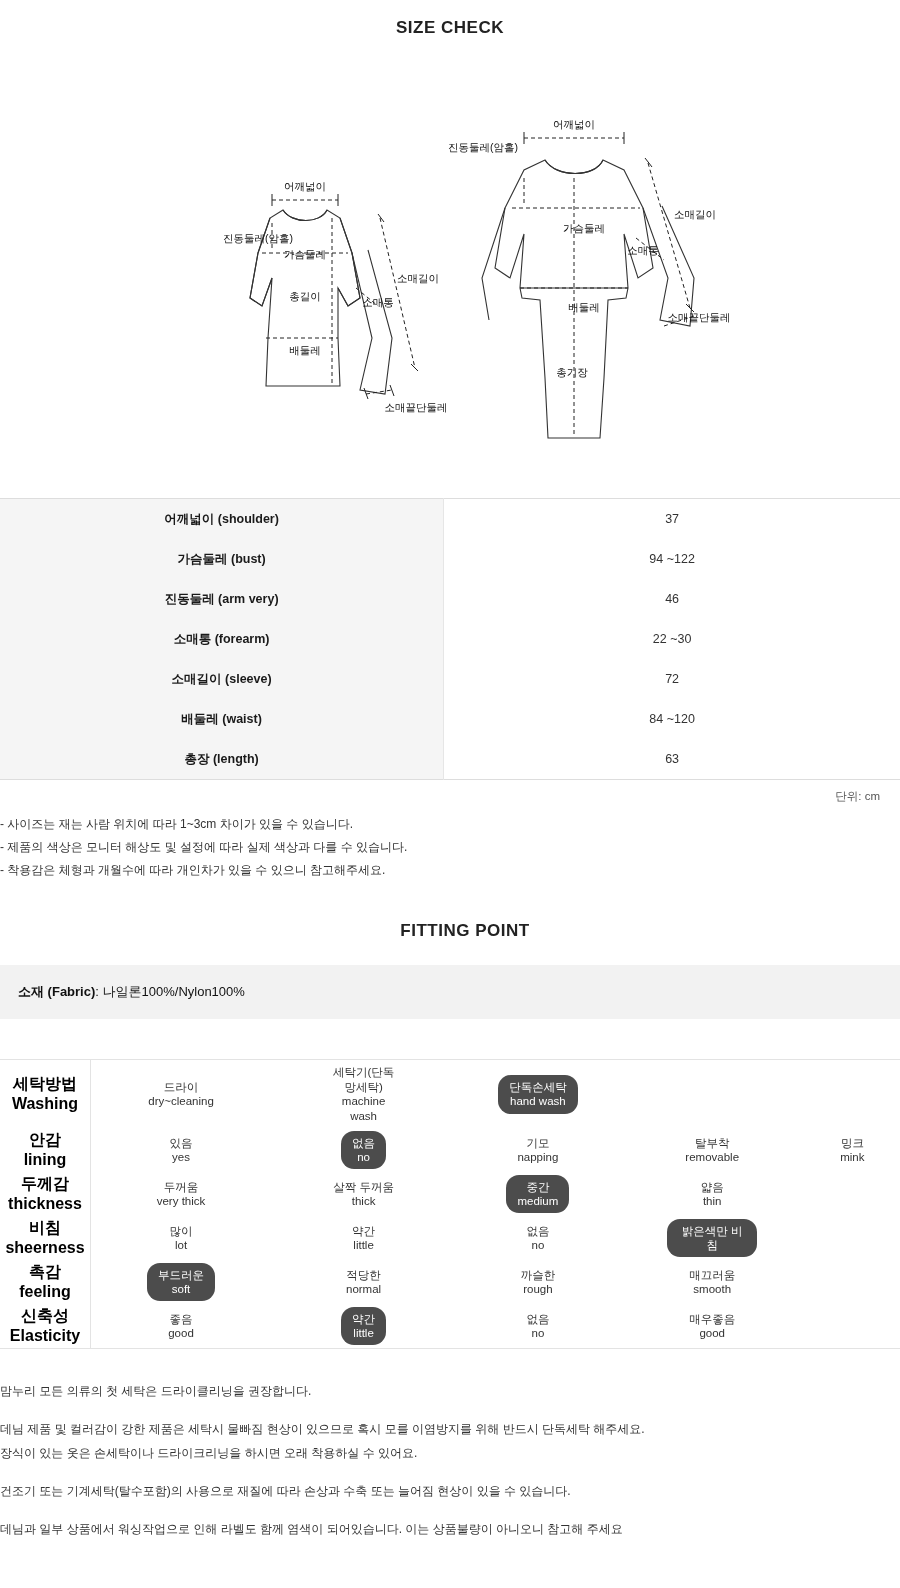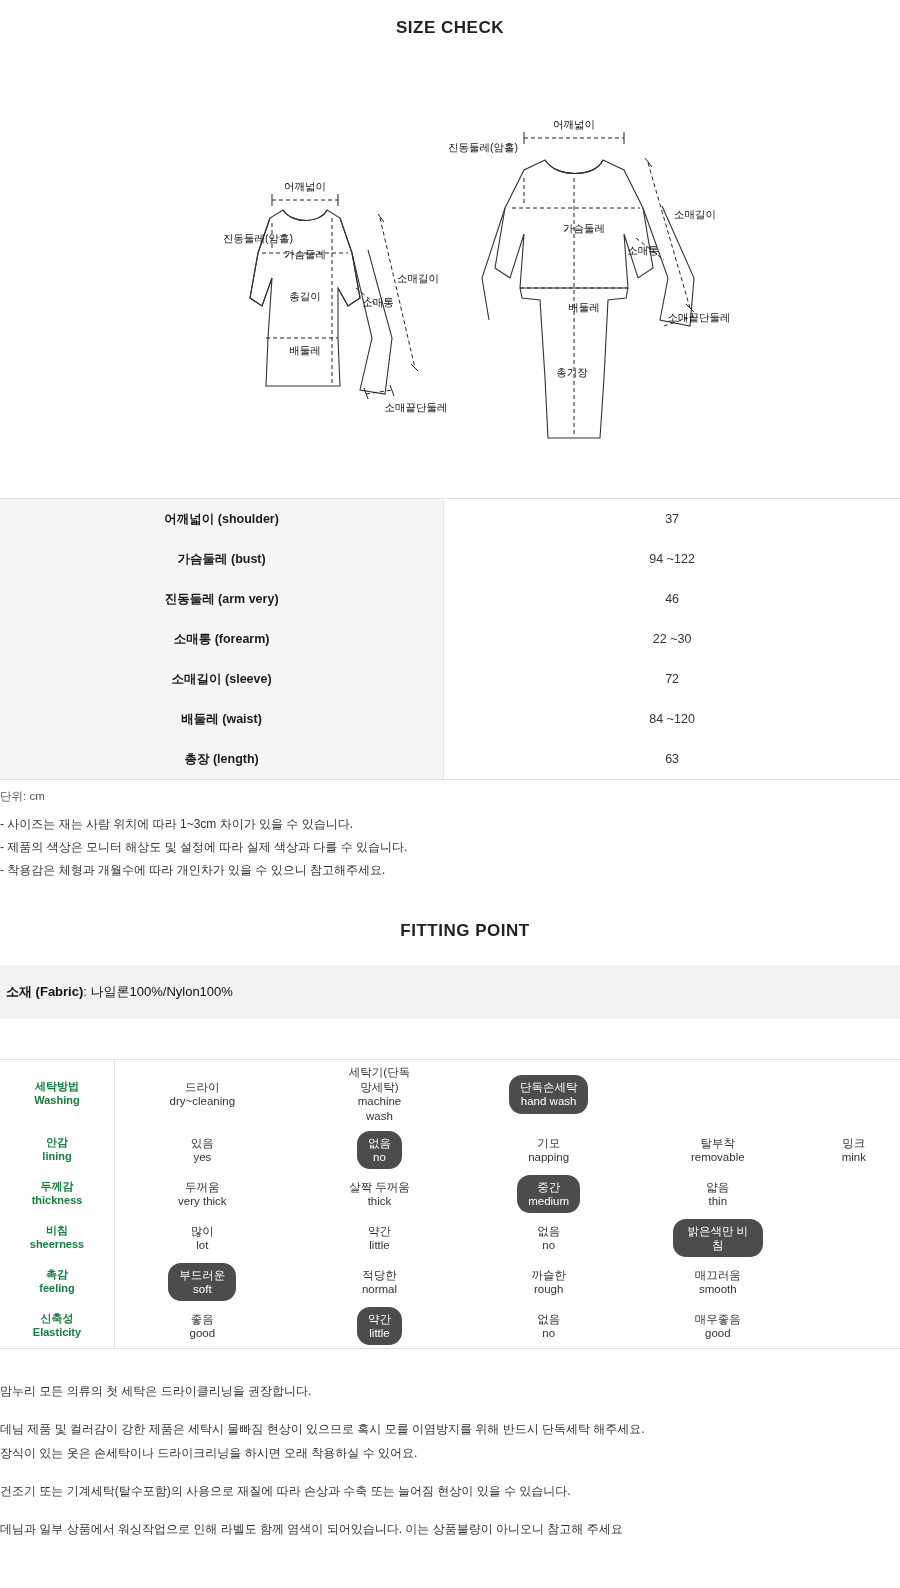--- a/index.html
+++ b/index.html
@@ -52,39 +52,39 @@
     background: #f5f5f5;
     font-weight: bold;
     color: #1a1a1a;
     border-right: 1px solid #e6e6e6;
   }
   .size-table td.value {
     color: #333;
     font-weight: normal;
   }
   .unit-note {
-    text-align: left;
+    text-align: right;
     font-size: 11.5px;
     color: #555;
-    padding: 9px 13px 0 0;
+    padding: 9px 20px 0 0;
   }
   .notes {
     padding: 9px 0 0 0;
     font-size: 12px;
     color: #333;
     line-height: 1.9;
   }
 
   
   .fabric-bar {
     background: #f2f2f2;
     height: 54px;
     display: flex;
     align-items: center;
-    padding-left: 6px;
+    padding-left: 18px;
     font-size: 13px;
     color: #111;
     margin-top: 24px;
   }
   .fabric-bar .bold { font-weight: bold; }
 
   
   .fit-grid {
     margin-top: 40px;
     border-top: 1px solid #e3e3e3;
@@ -96,26 +96,26 @@
   .fit-cell {
     display: table-cell;
     vertical-align: middle;
     text-align: center;
     height: 44px;
     font-size: 11.5px;
     line-height: 1.25;
     color: #333;
   }
   .fit-cell.head {
-    width: 115px;
+    width: 91px;
     font-weight: bold;
-    color: #15803d;
+    color: #000000;
     border-right: 1px solid #e3e3e3;
     background: #fff;
-    font-size: 11px;
+    font-size: 16px;
   }
   .fit-opt-inner {
     display: inline-block;
     padding: 5px 11px;
     border-radius: 13px;
     line-height: 1.25;
     max-width: 90px;
   }
   .fit-opt-inner.sel {
     background: #4c4c4c;

